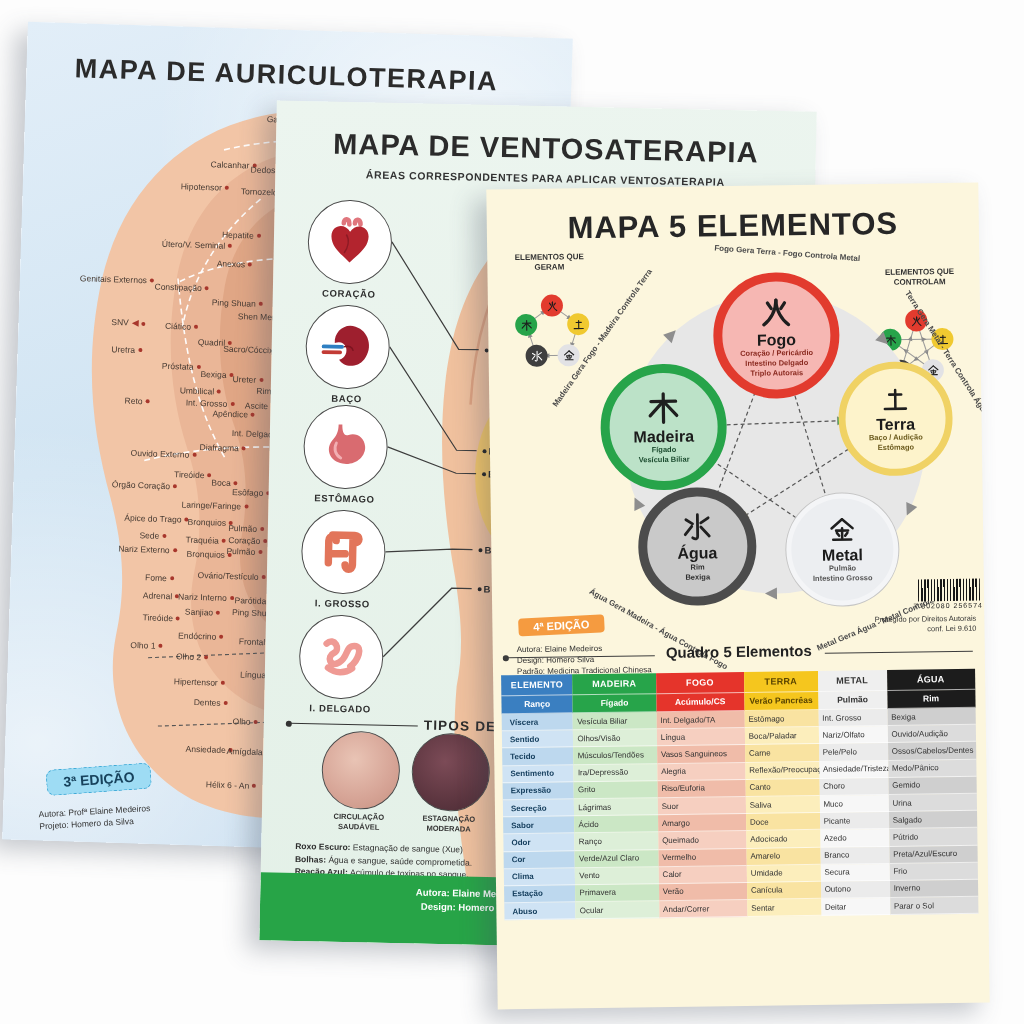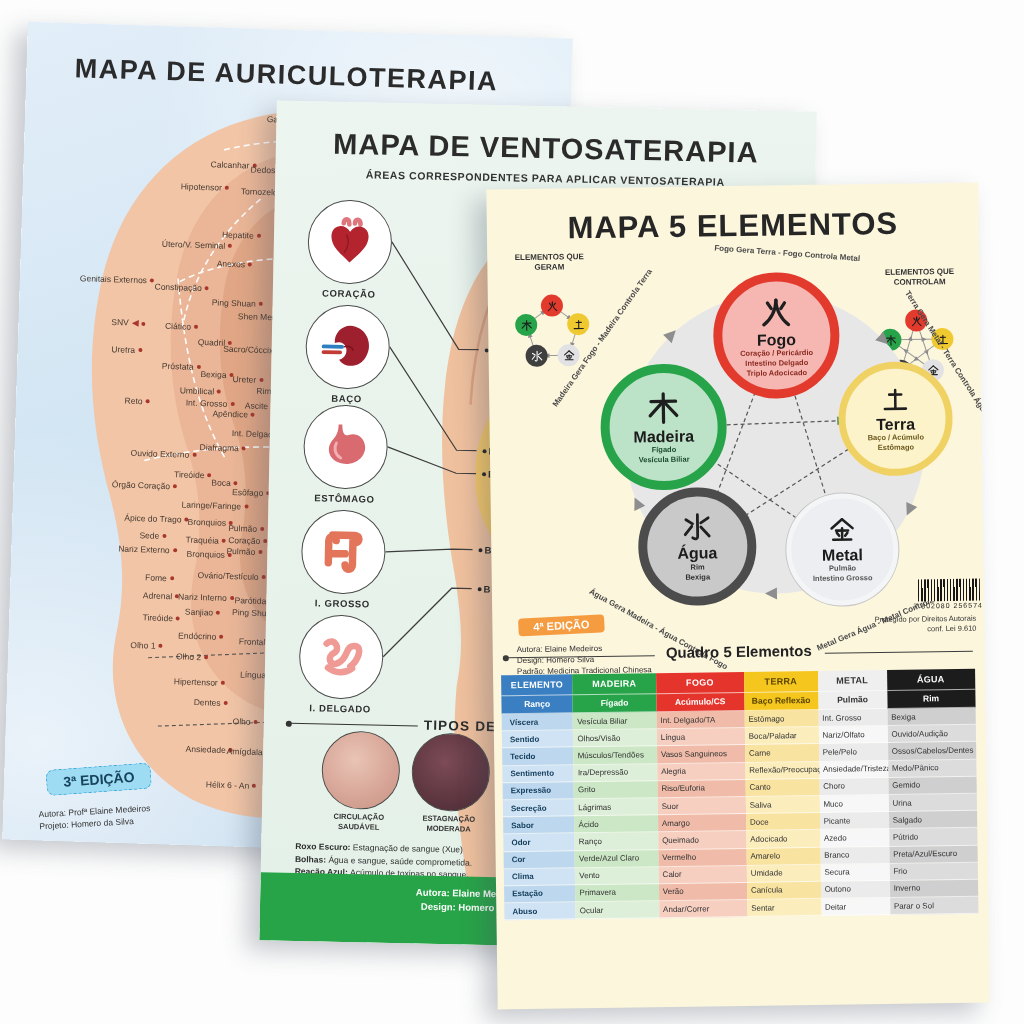--- a/index.html
+++ b/index.html
@@ -602,30 +602,30 @@
         <div class="elem" style="left: 225px; top: 87px; width: 126px; height: 126px; border-width: 9px; border-color: rgb(226, 59, 46); background: rgb(246, 183, 179);">
           <svg viewBox="0 0 40 40" width="38" height="38">
             <path d="M20 8 C20 19 14 29 7 34" stroke="#1f1f1f" stroke-width="3.4" fill="none" stroke-linecap="round"></path>
             <path d="M20 8 C20 19 26 29 33 34" stroke="#1f1f1f" stroke-width="3.4" fill="none" stroke-linecap="round"></path>
             <path d="M11 11 L15 17" stroke="#1f1f1f" stroke-width="3.4" fill="none" stroke-linecap="round"></path>
             <path d="M29 11 L25 17" stroke="#1f1f1f" stroke-width="3.4" fill="none" stroke-linecap="round"></path>
           </svg>
           <div class="nm">Fogo</div>
           <div class="org" style="color: rgb(138, 42, 32);">Coração / Pericárdio</div>
           <div class="org" style="color: rgb(138, 42, 32);">Intestino Delgado</div>
-          <div class="org" style="color: rgb(138, 42, 32);">Triplo Adocicado</div>
+          <div class="org" style="color: rgb(138, 42, 32);">Triplo Autorais</div>
         </div>
         <div class="elem" style="left: 349px; top: 178px; width: 114px; height: 114px; border-width: 7px; border-color: rgb(240, 210, 100); background: rgb(253, 243, 203);">
           <svg viewBox="0 0 40 40" width="30" height="30">
             <path d="M12 13 H28" stroke="#1f1f1f" stroke-width="3.4" fill="none" stroke-linecap="round"></path>
             <path d="M20 7 V32" stroke="#1f1f1f" stroke-width="3.4" fill="none" stroke-linecap="round"></path>
             <path d="M6 32 H34" stroke="#1f1f1f" stroke-width="3.4" fill="none" stroke-linecap="round"></path>
           </svg>
           <div class="nm">Terra</div>
-          <div class="org" style="color: rgb(107, 90, 29);">Baço / Acúmulo</div>
+          <div class="org" style="color: rgb(107, 90, 29);">Baço / Audição</div>
           <div class="org" style="color: rgb(107, 90, 29);">Estômago</div>
         </div>
         <div class="elem" style="left: 295px; top: 309px; width: 112px; height: 112px; border-width: 5px; border-color: rgb(244, 245, 247); background: rgb(236, 238, 241); box-shadow: rgb(197, 197, 197) 0px 0px 0px 1px;">
           <svg viewBox="0 0 40 40" width="30" height="30">
             <path d="M20 5 L6 17" stroke="#1f1f1f" stroke-width="3.4" fill="none" stroke-linecap="round"></path>
             <path d="M20 5 L34 17" stroke="#1f1f1f" stroke-width="3.4" fill="none" stroke-linecap="round"></path>
             <path d="M12 20 H28" stroke="#1f1f1f" stroke-width="3.4" fill="none" stroke-linecap="round"></path>
             <path d="M20 17 V30" stroke="#1f1f1f" stroke-width="3.4" fill="none" stroke-linecap="round"></path>
             <path d="M8 32 H32" stroke="#1f1f1f" stroke-width="3.4" fill="none" stroke-linecap="round"></path>
             <path d="M13 23 L16 27" stroke="#1f1f1f" stroke-width="3.4" fill="none" stroke-linecap="round"></path>
@@ -685,21 +685,21 @@
     <div class="q-table" id="qtable">
         <div class="q-c q-th" style="background: rgb(58, 127, 193); color: rgb(255, 255, 255);">ELEMENTO</div>
         <div class="q-c q-th" style="background: rgb(39, 164, 74); color: rgb(255, 255, 255);">MADEIRA</div>
         <div class="q-c q-th" style="background: rgb(229, 52, 43); color: rgb(255, 255, 255);">FOGO</div>
         <div class="q-c q-th" style="background: rgb(245, 198, 30); color: rgb(90, 69, 0);">TERRA</div>
         <div class="q-c q-th" style="background: rgb(239, 239, 239); color: rgb(51, 51, 51);">METAL</div>
         <div class="q-c q-th" style="background: rgb(28, 28, 28); color: rgb(255, 255, 255);">ÁGUA</div>
         <div class="q-c q-strong" style="background: rgb(58, 127, 193); color: rgb(255, 255, 255);">Ranço</div>
         <div class="q-c q-strong" style="background: rgb(39, 164, 74); color: rgb(255, 255, 255);">Fígado</div>
         <div class="q-c q-strong" style="background: rgb(229, 52, 43); color: rgb(255, 255, 255);">Acúmulo/CS</div>
-        <div class="q-c q-strong" style="background: rgb(245, 198, 30); color: rgb(90, 69, 0);">Baço Reflexão</div>
+        <div class="q-c q-strong" style="background: rgb(245, 198, 30); color: rgb(90, 69, 0);">Verão Pancrêas</div>
         <div class="q-c q-strong" style="background: rgb(239, 239, 239); color: rgb(51, 51, 51);">Pulmão</div>
         <div class="q-c q-strong" style="background: rgb(28, 28, 28); color: rgb(255, 255, 255);">Rim</div>
         <div class="q-c q-lb" style="background: rgb(189, 216, 238);">Víscera</div>
         <div class="q-c" style="background: rgb(203, 231, 197);">Vesícula Biliar</div>
         <div class="q-c" style="background: rgb(240, 188, 169);">Int. Delgado/TA</div>
         <div class="q-c" style="background: rgb(249, 227, 161);">Estômago</div>
         <div class="q-c" style="background: rgb(235, 235, 235);">Int. Grosso</div>
         <div class="q-c" style="background: rgb(207, 207, 207);">Bexiga</div>
         <div class="q-c q-lb" style="background: rgb(207, 227, 244);">Sentido</div>
         <div class="q-c" style="background: rgb(221, 239, 216);">Olhos/Visão</div>

